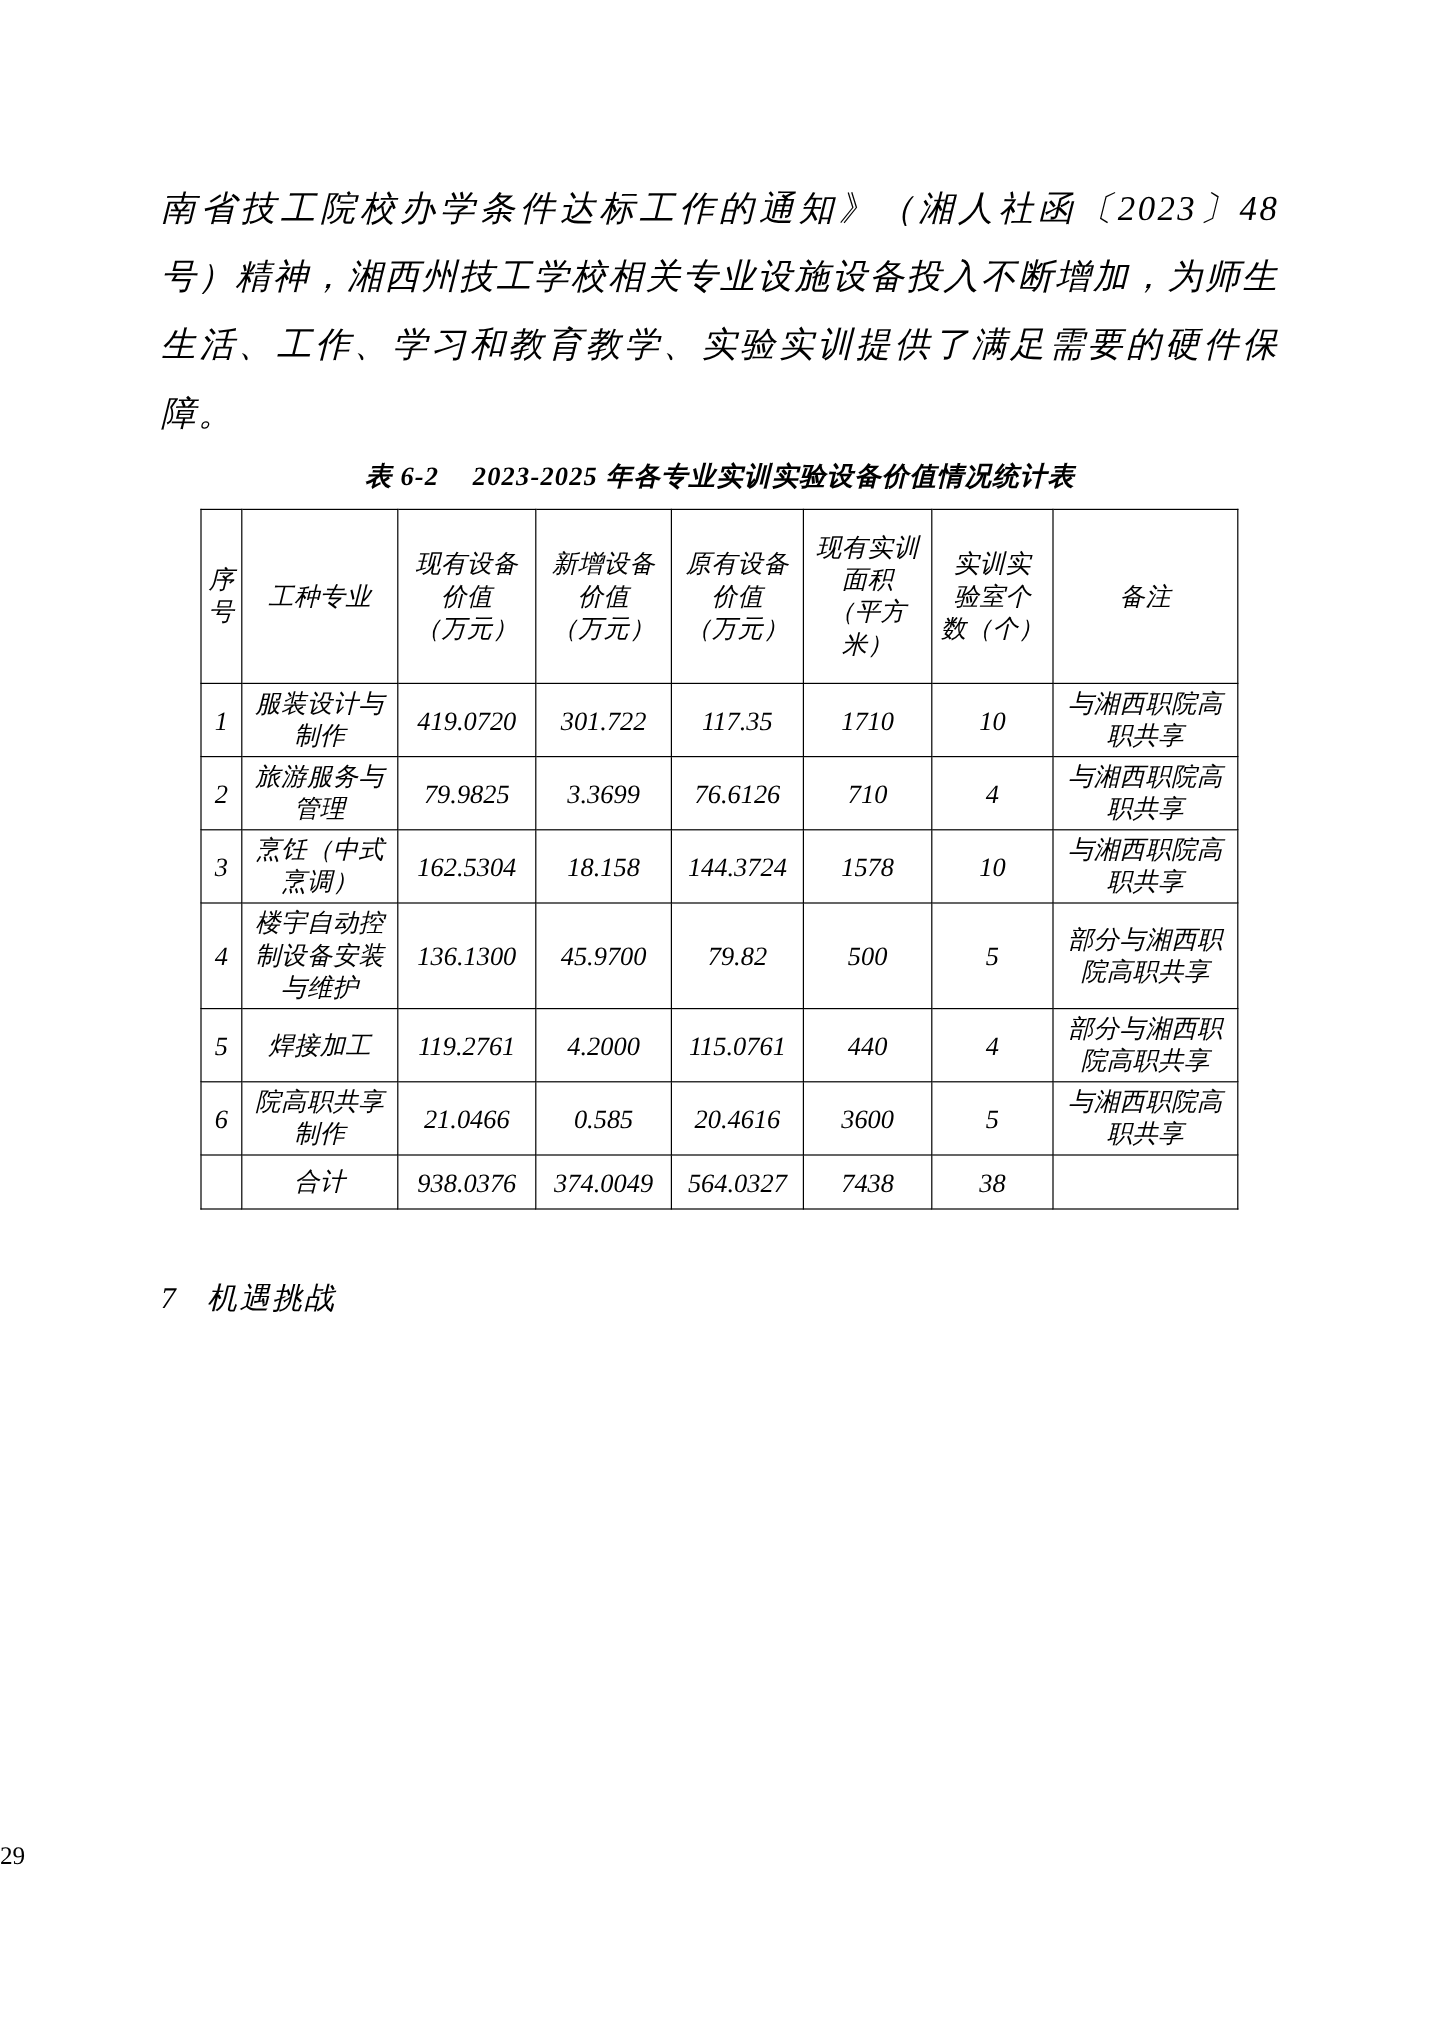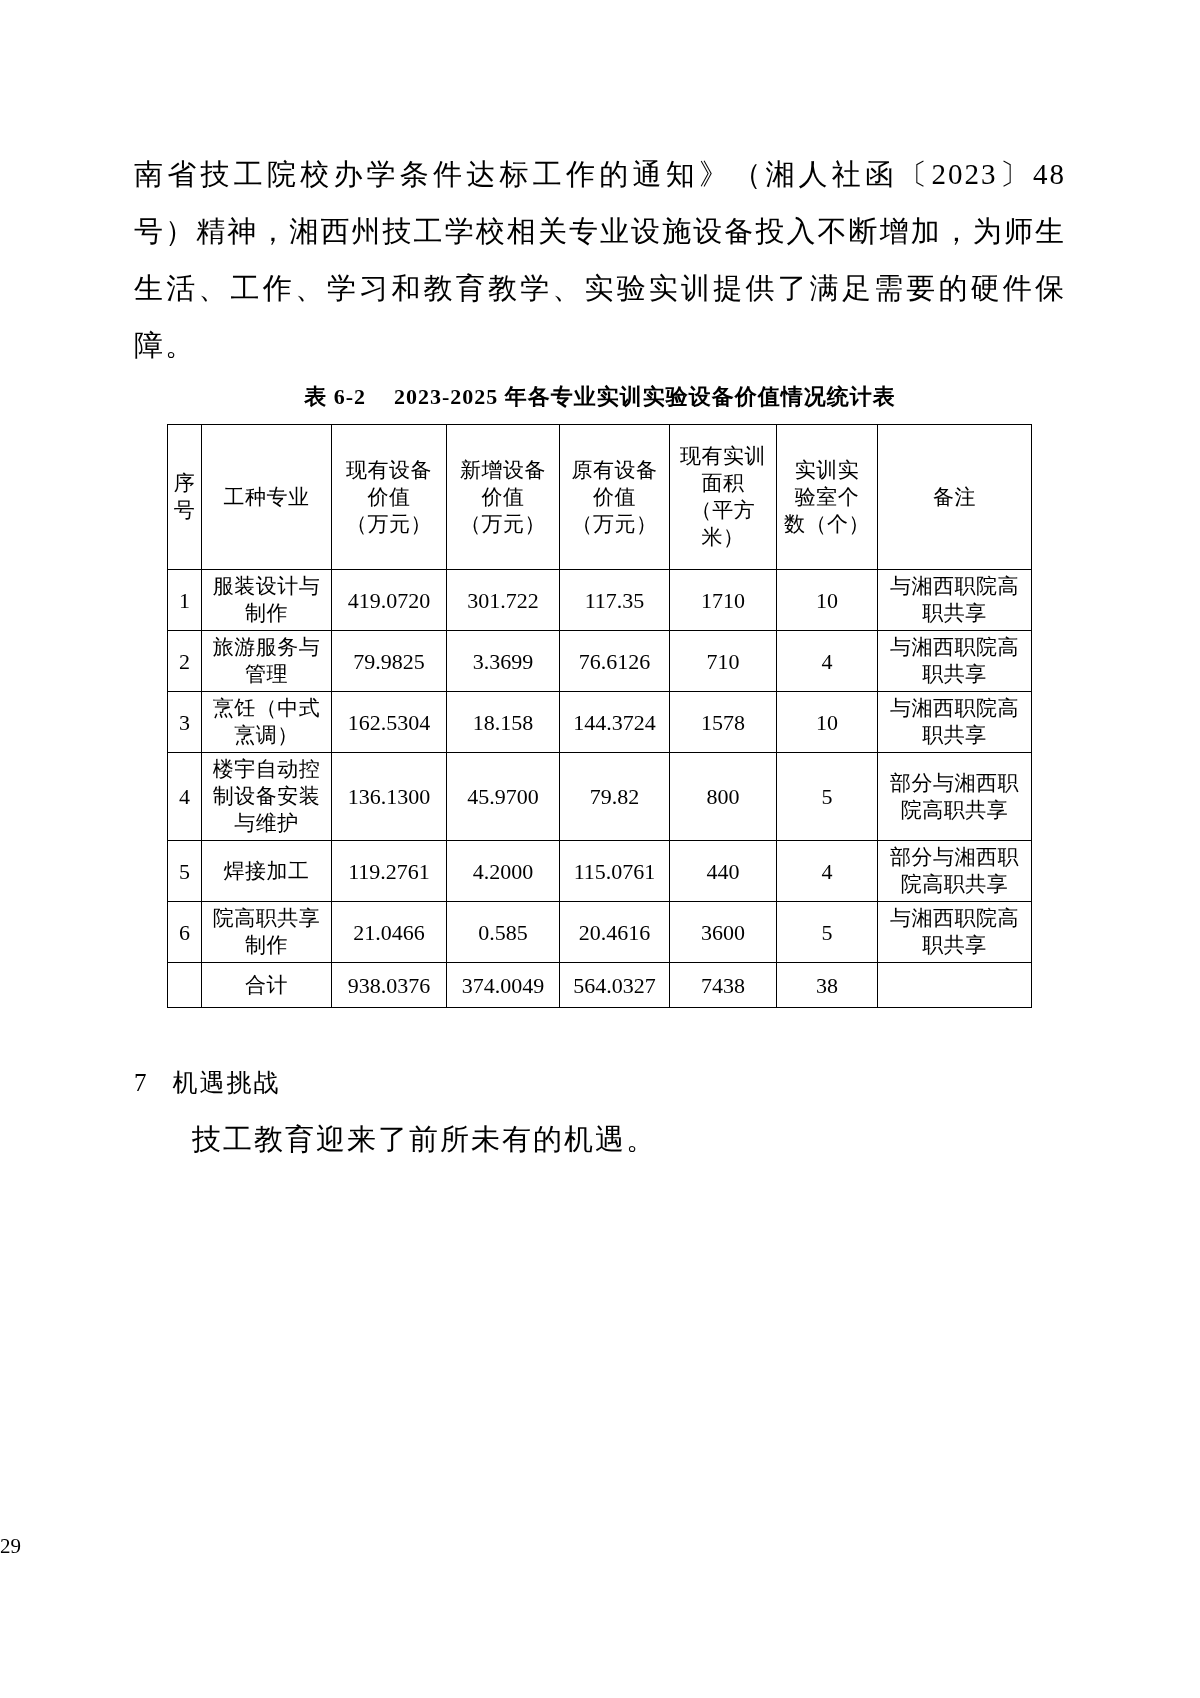--- a/index.html
+++ b/index.html
@@ -12,20 +12,21 @@
     color: #000000;
     font-family: "Liberation Serif", "DejaVu Serif", serif;
     overflow: hidden;
   }
 
   .content {
     position: absolute;
     left: 134px;
     top: 146px;
     width: 932px;
+    font-style: italic;
   }
 
   .para {
     margin: 0;
     font-size: 29px;
     line-height: 57px;
     text-align: justify;
     letter-spacing: 2px;
   }
   .indent { text-indent: 2em; }
@@ -165,21 +166,21 @@
 职共享</td>
         </tr>
         <tr>
           <td class="num">4</td>
           <td class="spec">楼宇自动控
 制设备安装
 与维护</td>
           <td class="num">136.1300</td>
           <td class="num">45.9700</td>
           <td class="num">79.82</td>
-          <td class="num">800</td>
+          <td class="num">500</td>
           <td class="num">5</td>
           <td>部分与湘西职
 院高职共享</td>
         </tr>
         <tr>
           <td class="num">5</td>
           <td class="spec">焊接加工</td>
           <td class="num">119.2761</td>
           <td class="num">4.2000</td>
           <td class="num">115.0761</td>
@@ -208,18 +209,17 @@
           <td class="num">564.0327</td>
           <td class="num">7438</td>
           <td class="num">38</td>
           <td></td>
         </tr>
       </tbody>
     </table>
 
     <p class="sec-heading"><span>7</span><span class="sec-gap"></span><span>机遇挑战</span></p>
 
-    <p class="para indent p-first">技工教育迎来了前所未有的机遇。</p>
 
   </div>
 
   <div class="page-num">29</div>
 </div>
 
 </body></html>

